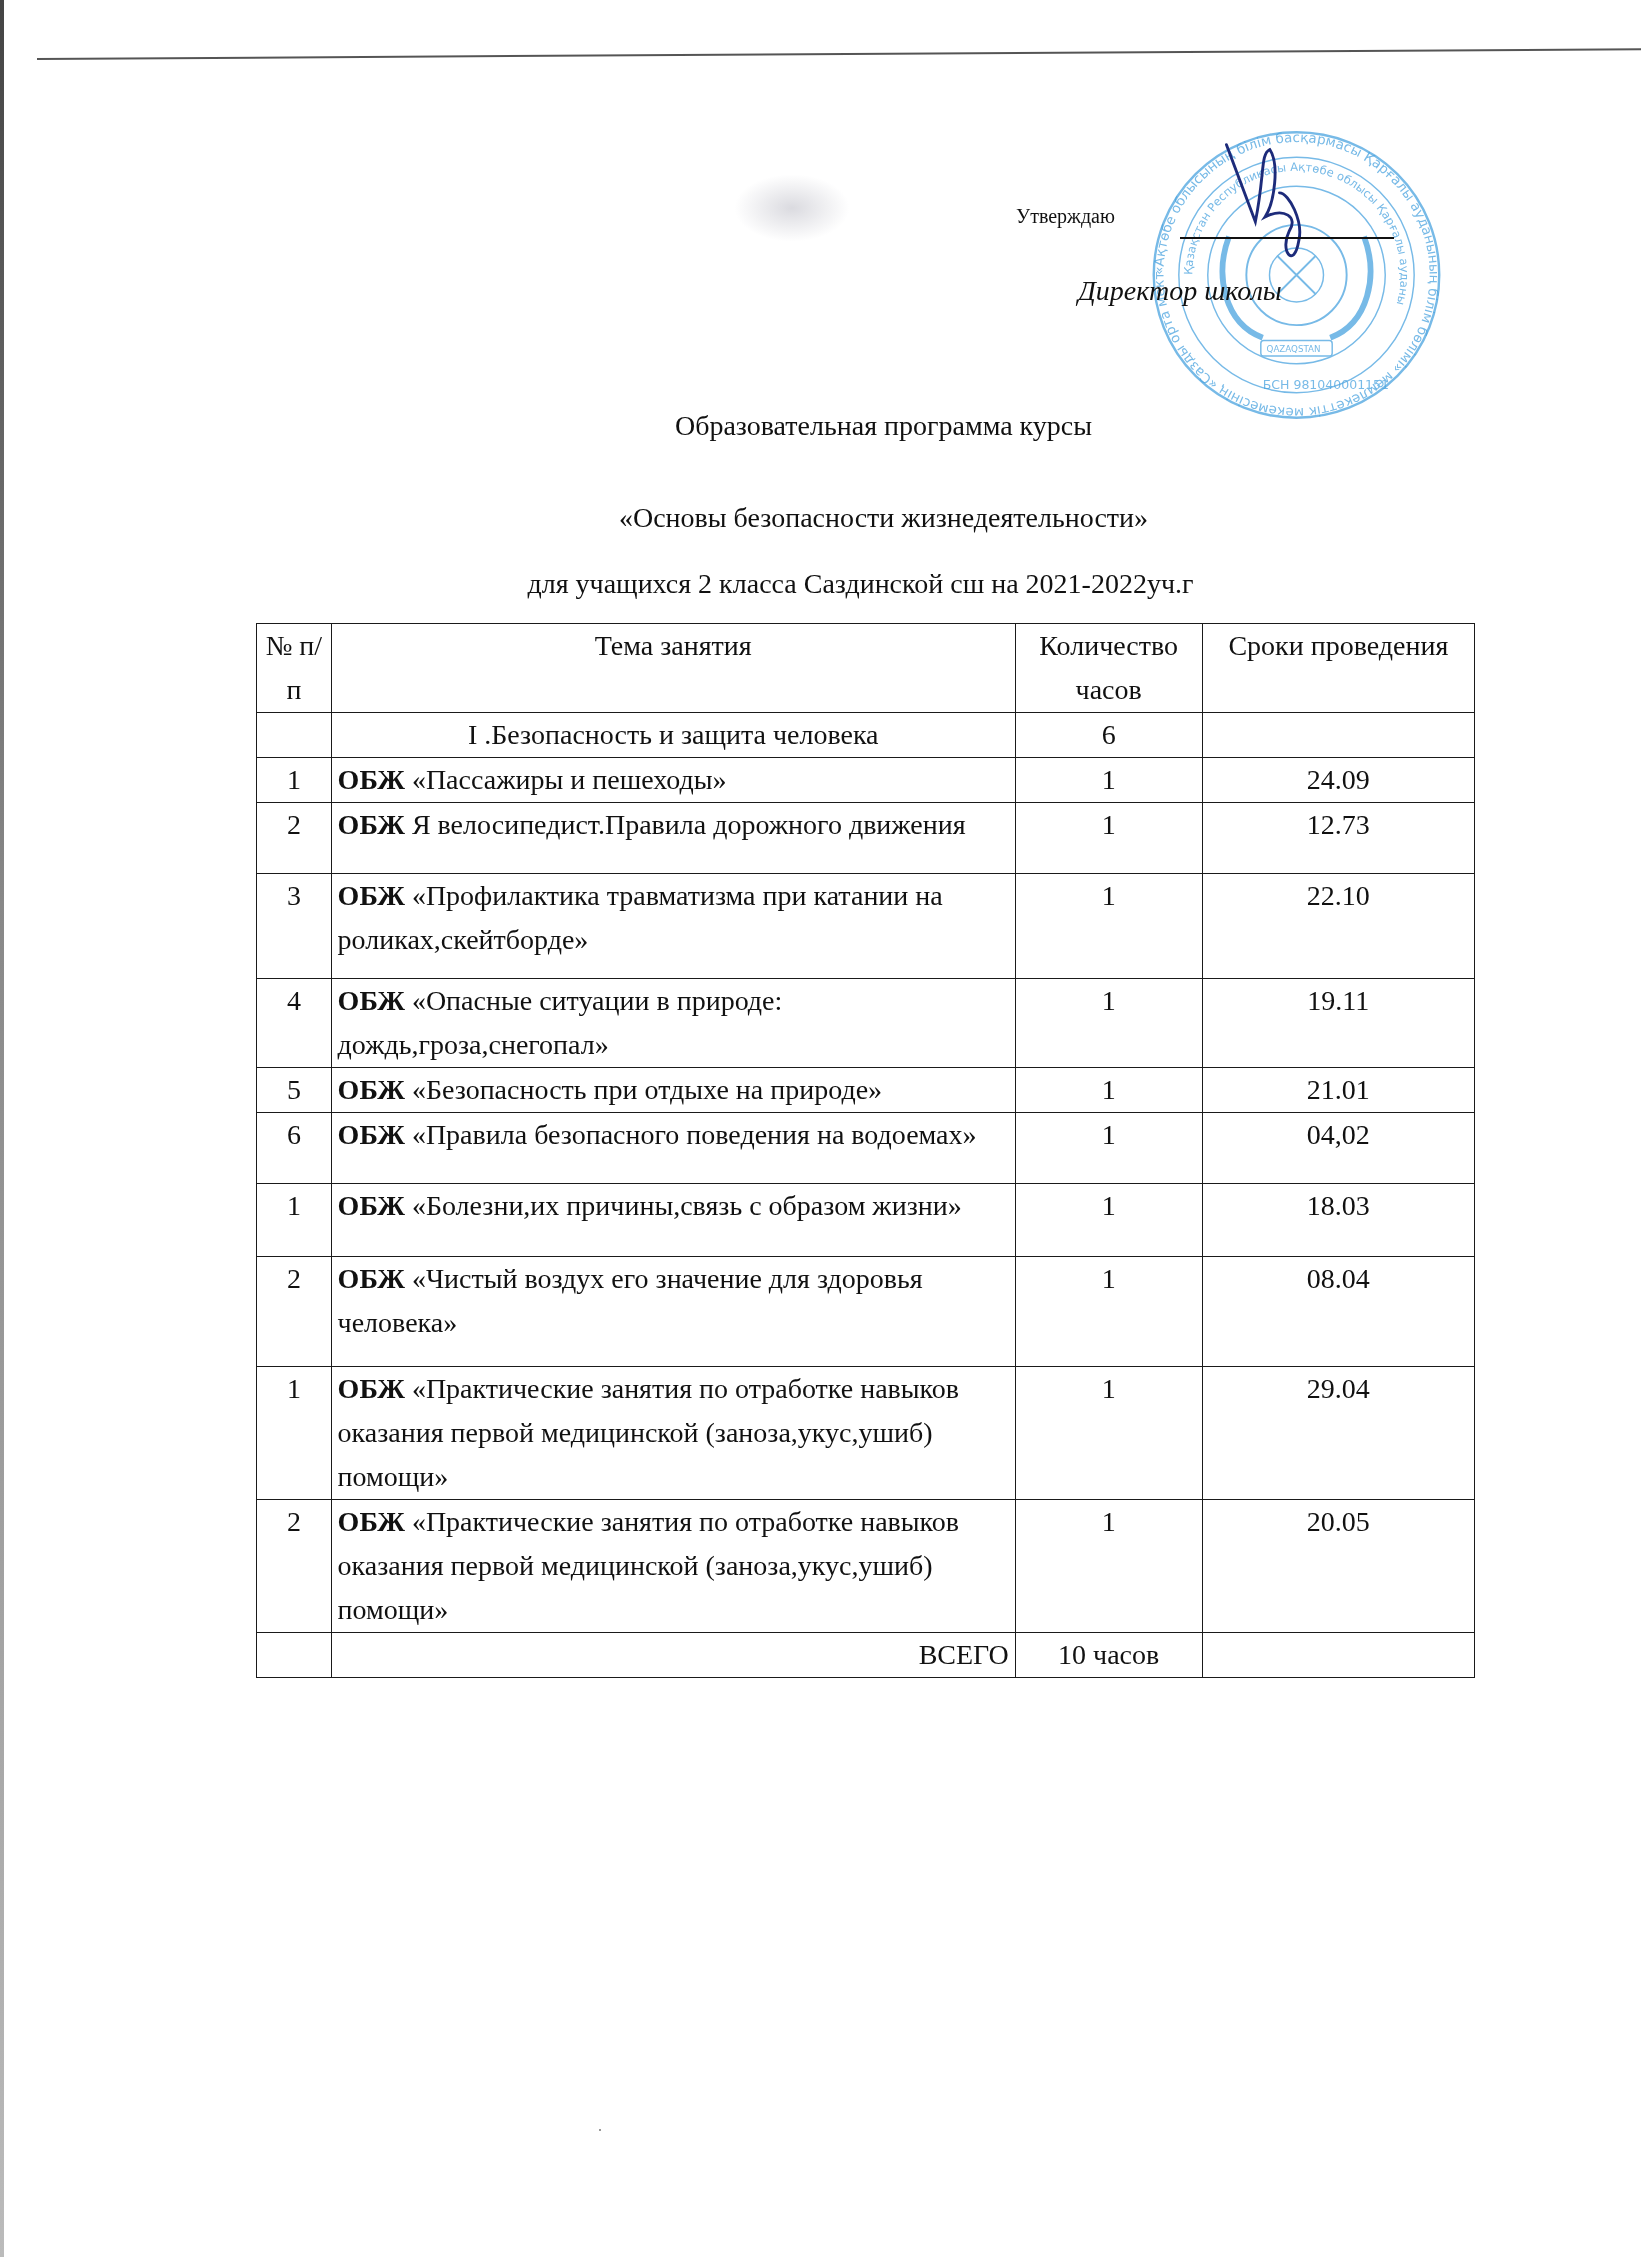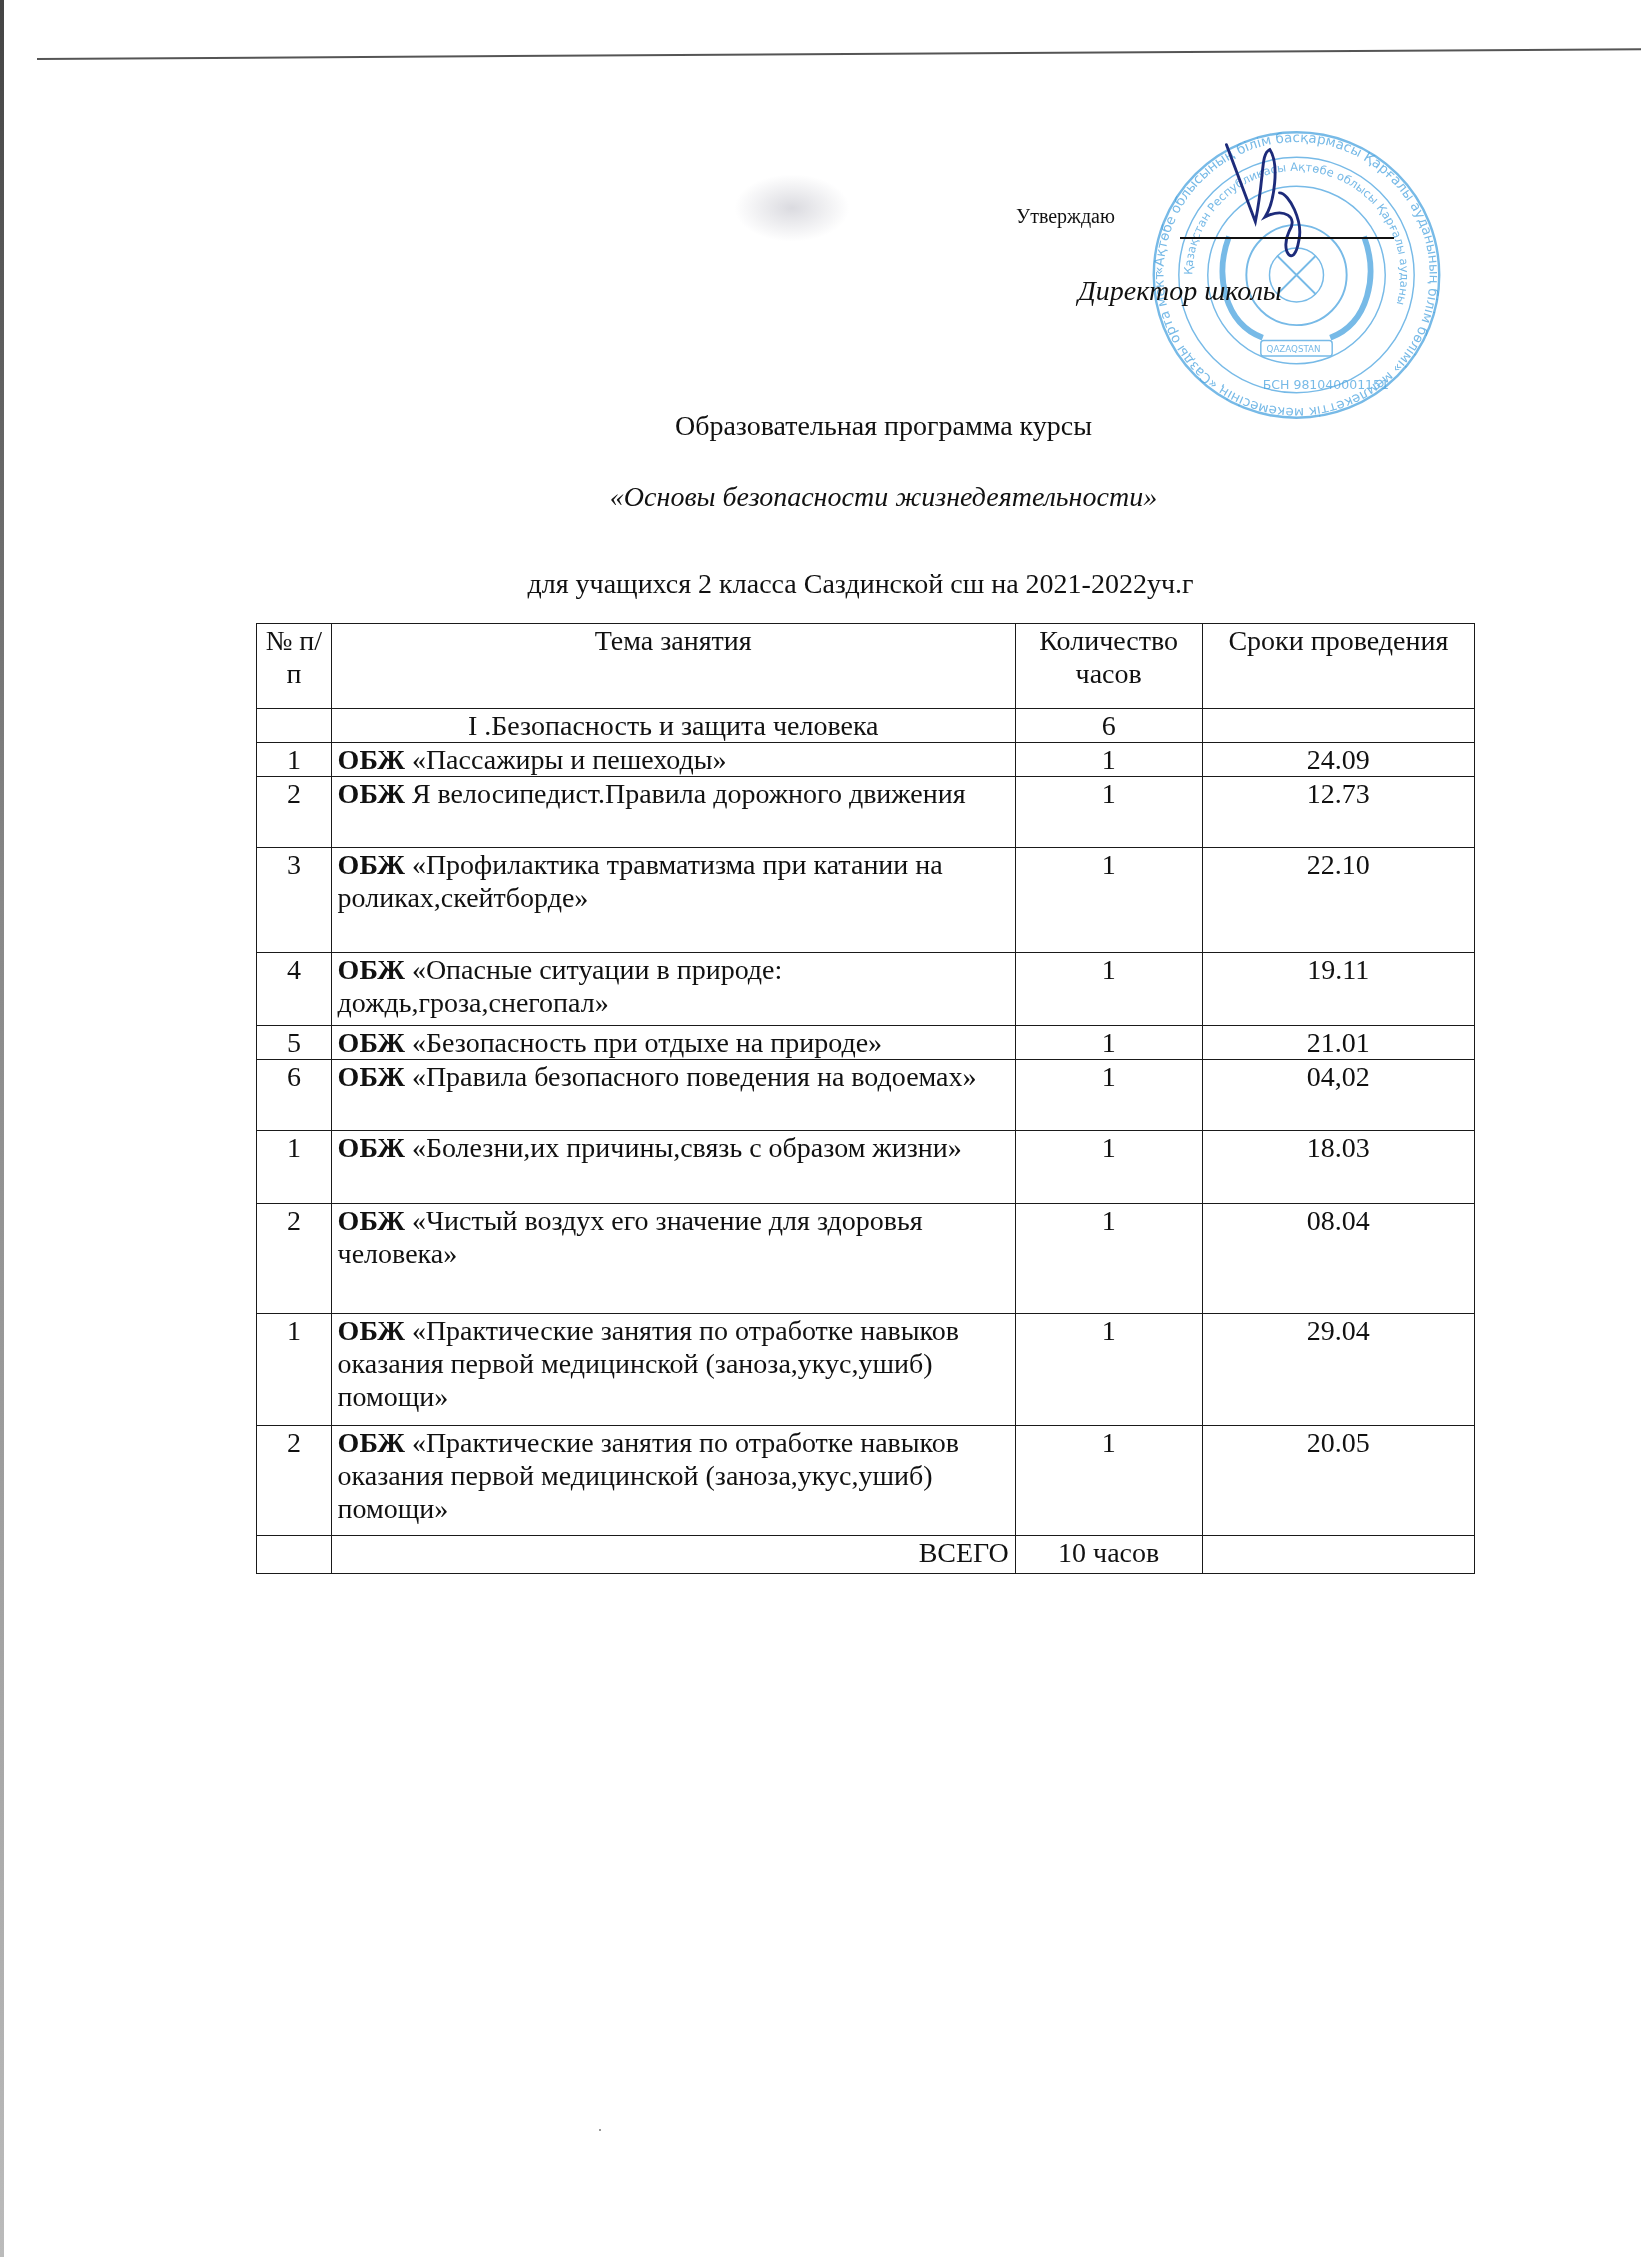--- a/index.html
+++ b/index.html
@@ -10,25 +10,25 @@
     .scan-edge { position: absolute; left: 0; top: 0; width: 3.9px; height: 2257px; background: linear-gradient(#444, #888 40%, #bbb); }
     .top-rule { position: absolute; left: 37px; top: 58px; width: 1605px; height: 1.9px; background: #555; transform: rotate(-0.35deg); transform-origin: left; }
     .smudge { position: absolute; left: 734px; top: 174px; width: 116px; height: 68px; background: radial-gradient(ellipse at center, rgba(150,150,165,0.35), rgba(255,255,255,0) 70%); }
     .approve { position: absolute; left: 1016px; top: 205px; font-size: 20px; }
     .approve-line { position: absolute; left: 1180px; top: 237px; width: 214px; height: 1.9px; background: #111; }
     .director { position: absolute; left: 1078px; top: 275px; font-size: 28px; font-style: italic; }
     .stamp { position: absolute; left: 1147px; top: 130px; width: 299px; height: 290px; }
     .signature { position: absolute; left: 1212px; top: 135px; width: 106px; height: 135px; }
     .title-line { position: absolute; left: 0; width: 1641px; text-align: center; font-size: 28px; }
     .t1 { top: 410px; padding-left: 126px; box-sizing: border-box; }
-    .t2 { top: 481px; padding-left: 126px; box-sizing: border-box; font-style: italic; }
+    .t2 { top: 502px; padding-left: 126px; box-sizing: border-box; }
     .t3 { top: 568px; padding-left: 80px; box-sizing: border-box; }
     table.plan {
       position: absolute; left: 256px; top: 623px; width: 1219px;
-      border-collapse: collapse; table-layout: fixed; font-size: 28px; line-height: 33px;
+      border-collapse: collapse; table-layout: fixed; font-size: 28px; line-height: 44px;
     }
     table.plan td, table.plan th { border: 1.9px solid #1a1a1a; padding: 0 5.8px; vertical-align: top; font-weight: normal; }
     .c-num { width: 72px; text-align: center; }
     .c-topic { width: 658px; }
     .c-hours { width: 180px; text-align: center; }
     .c-date { width: 262px; text-align: center; }
     th { text-align: center; }
     .hdr { height: 85px; }
     .b { font-weight: bold; }
     .sec td { font-weight: bold; }

